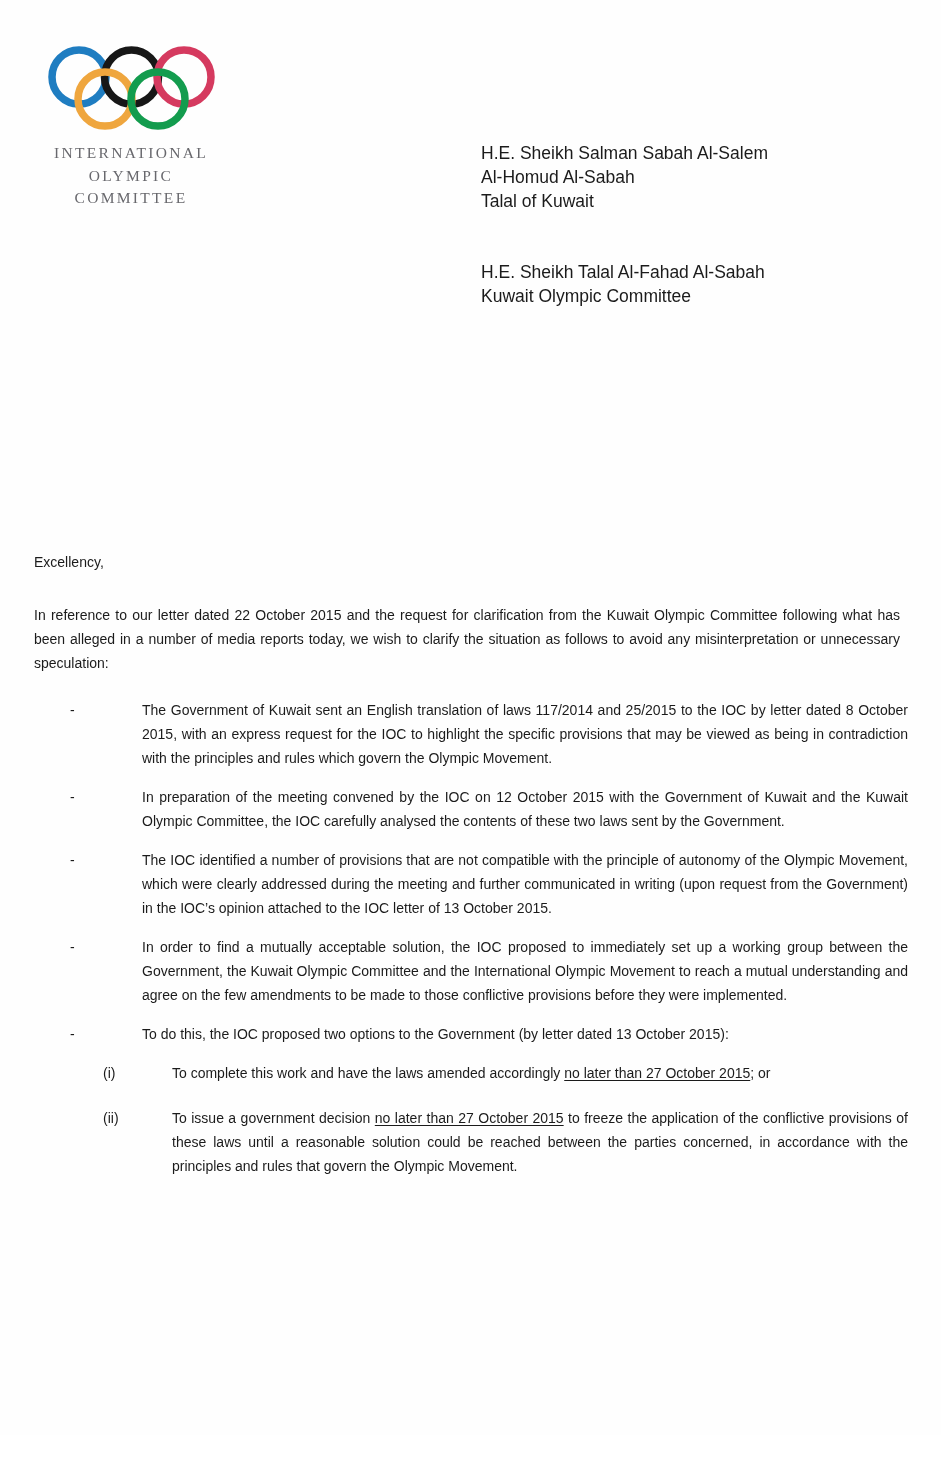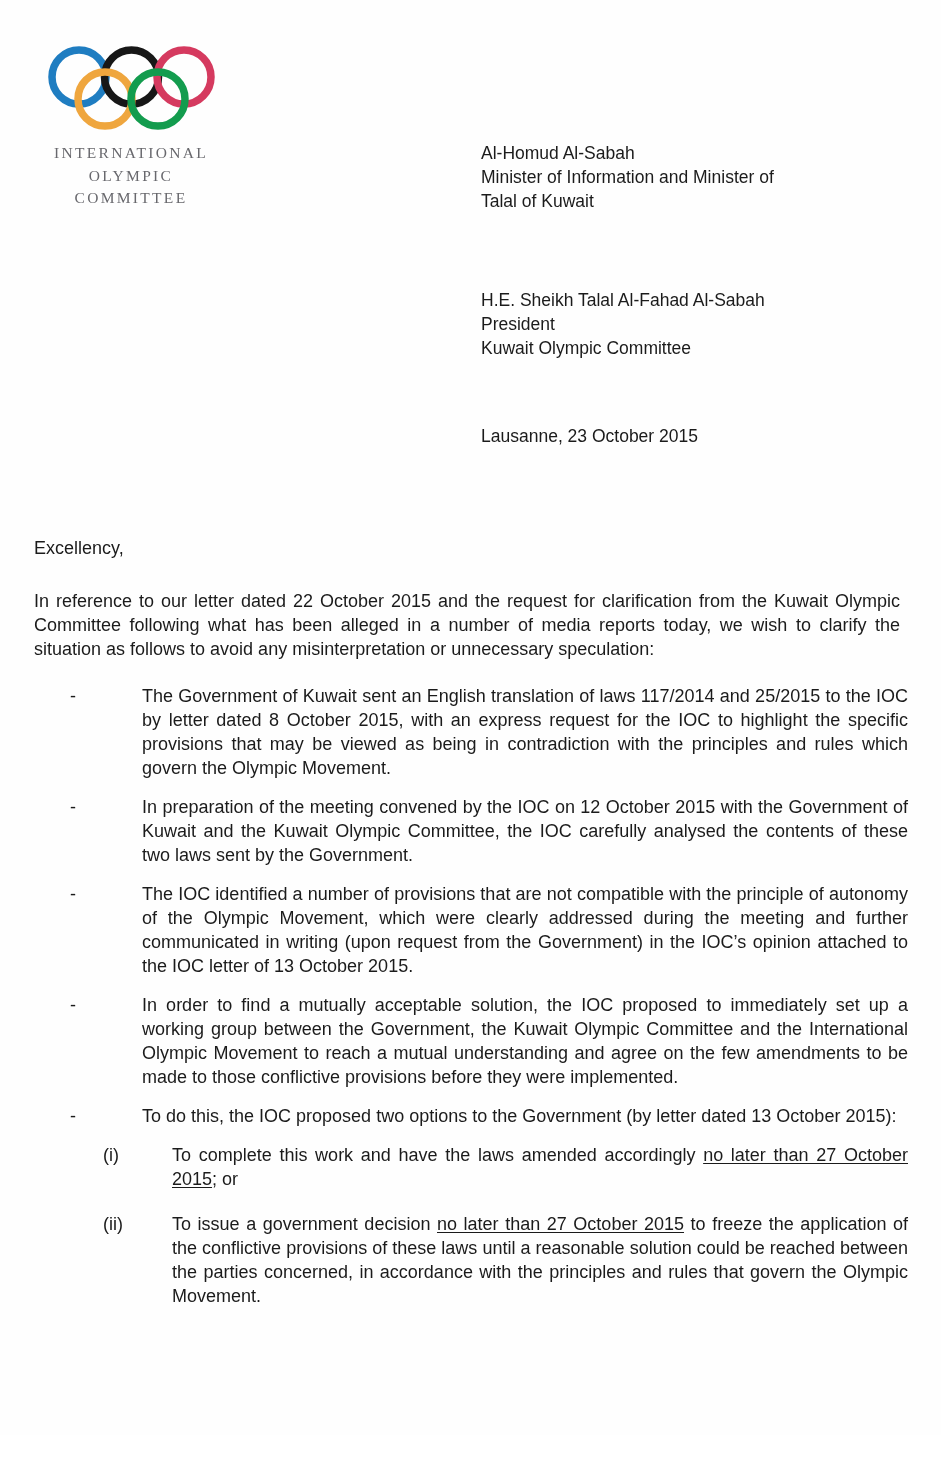--- a/index.html
+++ b/index.html
@@ -40,30 +40,30 @@
   
   .address-col {
     position: absolute;
     left: 481px;
     top: 141px;
     width: 440px;
     font-size: 17.5px;
     line-height: 24px;
   }
   .address-col .line { display: block; }
-  .recipient-secondary { margin-top: 75px; }
+  .recipient-secondary { margin-top: 47px; }
   .dateline { margin-top: 64px; }
 
   
   .letter-body {
     position: absolute;
     left: 34px;
-    top: 536px;
+    top: 550px;
     width: 874px;
-    font-size: 18px;
+    font-size: 14px;
     line-height: 24px;
   }
   .salutation { margin: 0; }
   .intro {
     margin: 29px 8px 0 0;
     text-align: justify;
   }
   .bullets { margin-top: 23px; }
   .bullet {
     display: flex;
@@ -113,30 +113,28 @@
     </svg>
     <div class="org-name">
       <span>INTERNATIONAL</span>
       <span>OLYMPIC</span>
       <span>COMMITTEE</span>
     </div>
   </div>
 
   <div class="address-col">
     <div class="recipient recipient-primary">
+      <span class="line">H.E. Sheikh Salman Sabah Al-Salem</span>
       <span class="line">Al-Homud Al-Sabah</span>
-      <span class="line">Minister of Information and Minister of</span>
       <span class="line">Talal of Kuwait</span>
     </div>
     <div class="recipient recipient-secondary">
       <span class="line">H.E. Sheikh Talal Al-Fahad Al-Sabah</span>
-      <span class="line">President</span>
       <span class="line">Kuwait Olympic Committee</span>
     </div>
-    <div class="dateline">Lausanne, 23 October 2015</div>
   </div>
 
   <div class="letter-body">
     <p class="salutation">Excellency,</p>
 
     <p class="intro">In reference to our letter dated 22 October 2015 and the request for clarification from the Kuwait Olympic Committee following what has been alleged in a number of media reports today, we wish to clarify the situation as follows to avoid any misinterpretation or unnecessary speculation:</p>
 
     <div class="bullets">
       <div class="bullet">
         <span class="bullet-dash">-</span>

